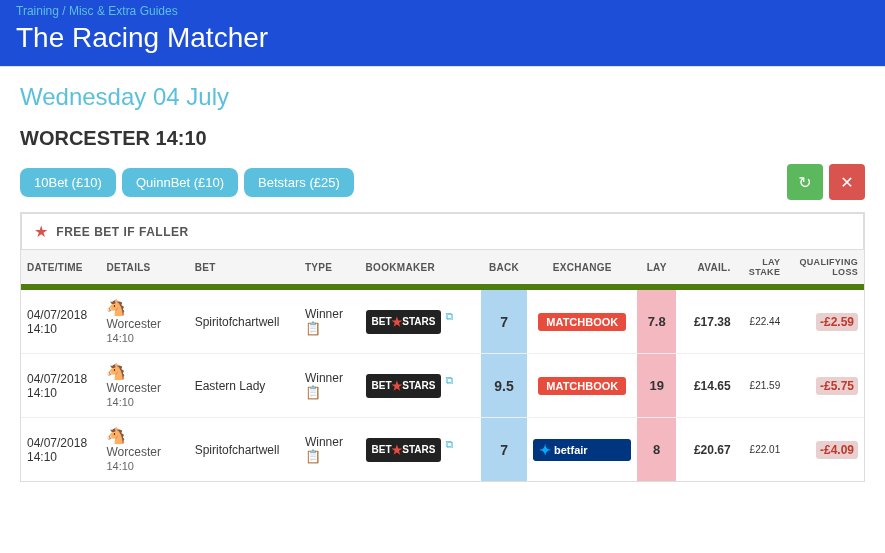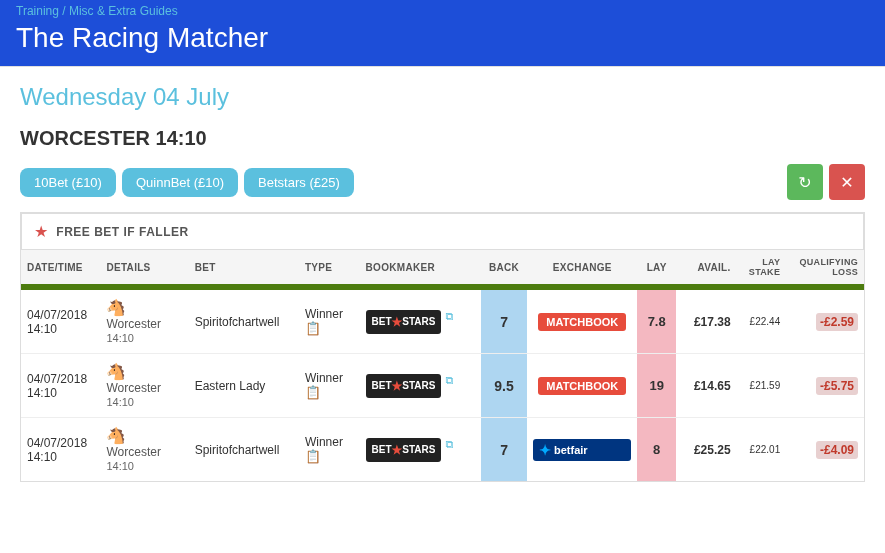--- a/index.html
+++ b/index.html
@@ -338,21 +338,21 @@
           BET <span class="star">★</span> STARS
         </div>
         <span class="ext-link-icon">⧉</span>
       </div>
     </td>
     <td class="col-back back-cell">7</td>
     <td class="col-exchange" style="text-align:center;">
               <span class="exchange-badge betfair-badge"><span style="color:#00aaff;font-size:14px;">✦</span> betfair</span>
             </td>
     <td class="col-lay lay-cell">8</td>
-    <td class="col-avail"><span class="avail-value">£25.25</span></td>
+    <td class="col-avail"><span class="avail-value">£20.67</span></td>
     <td class="col-laystake">£22.01</td>
     <td class="col-qloss"><span class="qloss-value">-£4.09</span></td>
   </tr>
         </tbody>
     </table>
   </div>
 
 </div>
 
 </body></html>

